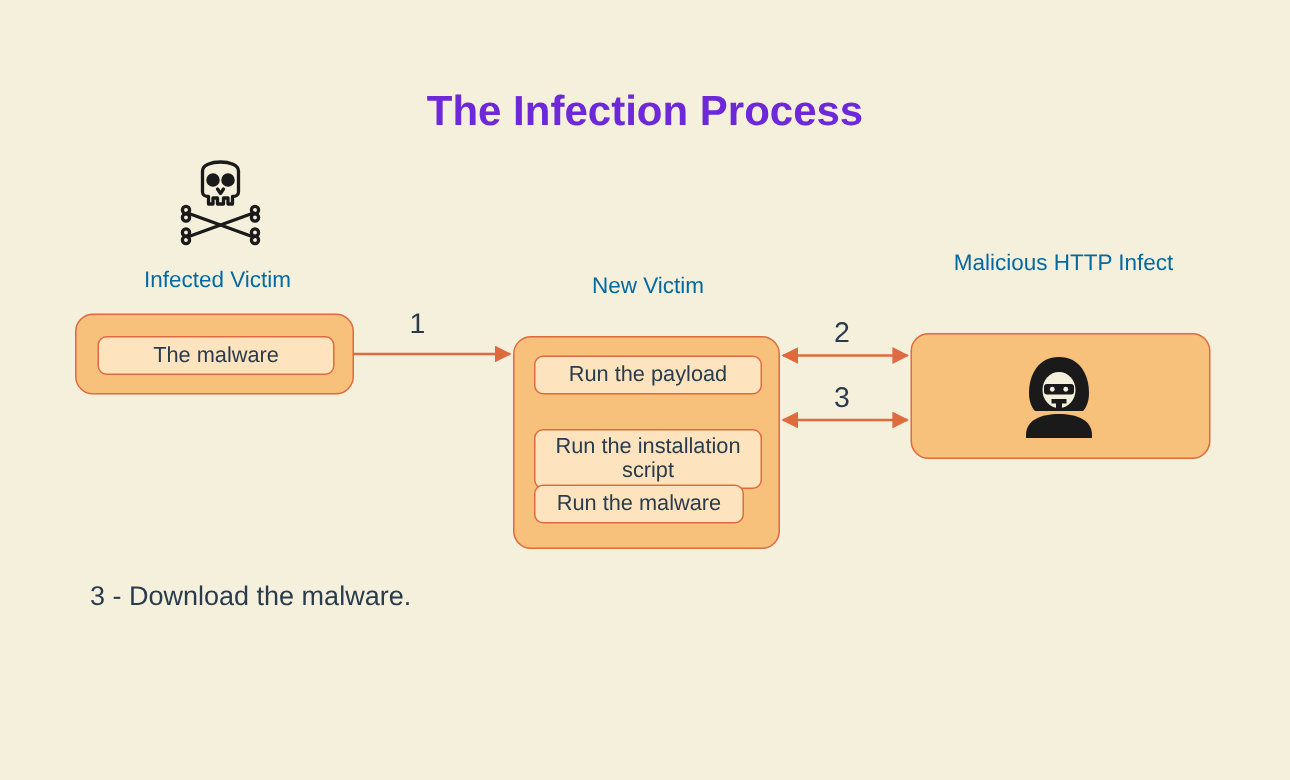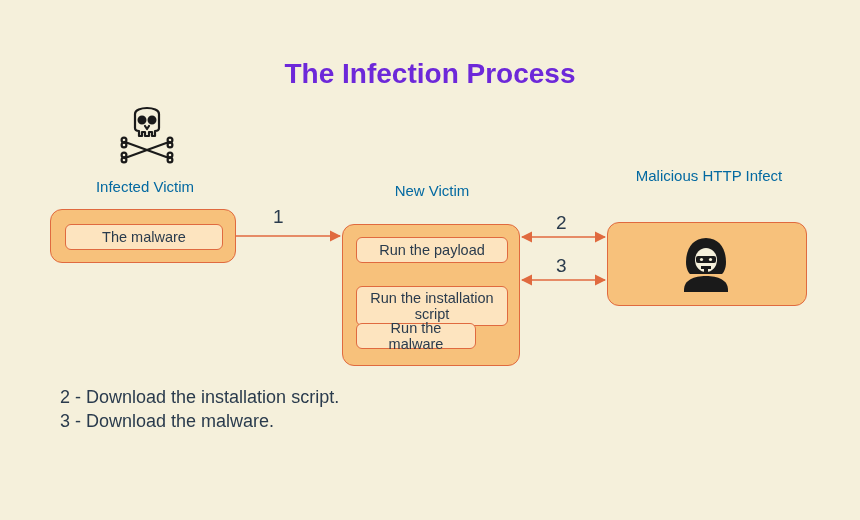--- a/index.html
+++ b/index.html
@@ -110,21 +110,21 @@
 
 <div class="node" style="left:50px; top:209px; width:186px; height:54px;">
   <div class="inner-box" style="left:14px; top:14px; width:158px; height:26px;">The malware</div>
 </div>
 
 <div class="node-label" style="left:342px; top:182px; width:180px;">New Victim</div>
 
 <div class="node" style="left:342px; top:224px; width:178px; height:142px;">
   <div class="inner-box" style="left:13px; top:12px; width:152px; height:26px;">Run the payload</div>
   <div class="inner-box" style="left:13px; top:48px; width:152px; height:40px;margin-top:13px;">Run the installation script</div>
-  <div class="inner-box" style="left:13px; top:98px; width:120px; height:26px;">Run the malware</div>
+  <div class="inner-box" style="left:13px; top:98px; width:140px; height:26px;">Run the malware</div>
 </div>
 
 <div class="node-label" style="left:594px; top:167px; width:230px; line-height:1.15;">Malicious HTTP Infect</div>
 
 <div class="node" style="left:607px; top:222px; width:200px; height:84px;"></div>
 
 <div class="hacker">
   <svg viewBox="0 0 64 64" width="64" height="64">
     <g fill="#1a1a1a">
 
@@ -158,15 +158,14 @@
   <line x1="522" y1="237" x2="605" y2="237" stroke="#e06a3f" stroke-width="1.6" marker-start="url(#arrL)" marker-end="url(#arrR)"></line>
 
   <line x1="522" y1="280" x2="605" y2="280" stroke="#e06a3f" stroke-width="1.6" marker-start="url(#arrL)" marker-end="url(#arrR)"></line>
 </svg>
 
 <div class="arrow-label" style="left:273px; top:206px;">1</div>
 <div class="arrow-label" style="left:556px; top:212px;">2</div>
 <div class="arrow-label" style="left:556px; top:255px;">3</div>
 
 <div class="legend">
-  <div>2 - Download the installation script.</div>
   <div>3 - Download the malware.</div>
 </div>
 
 </body></html>

